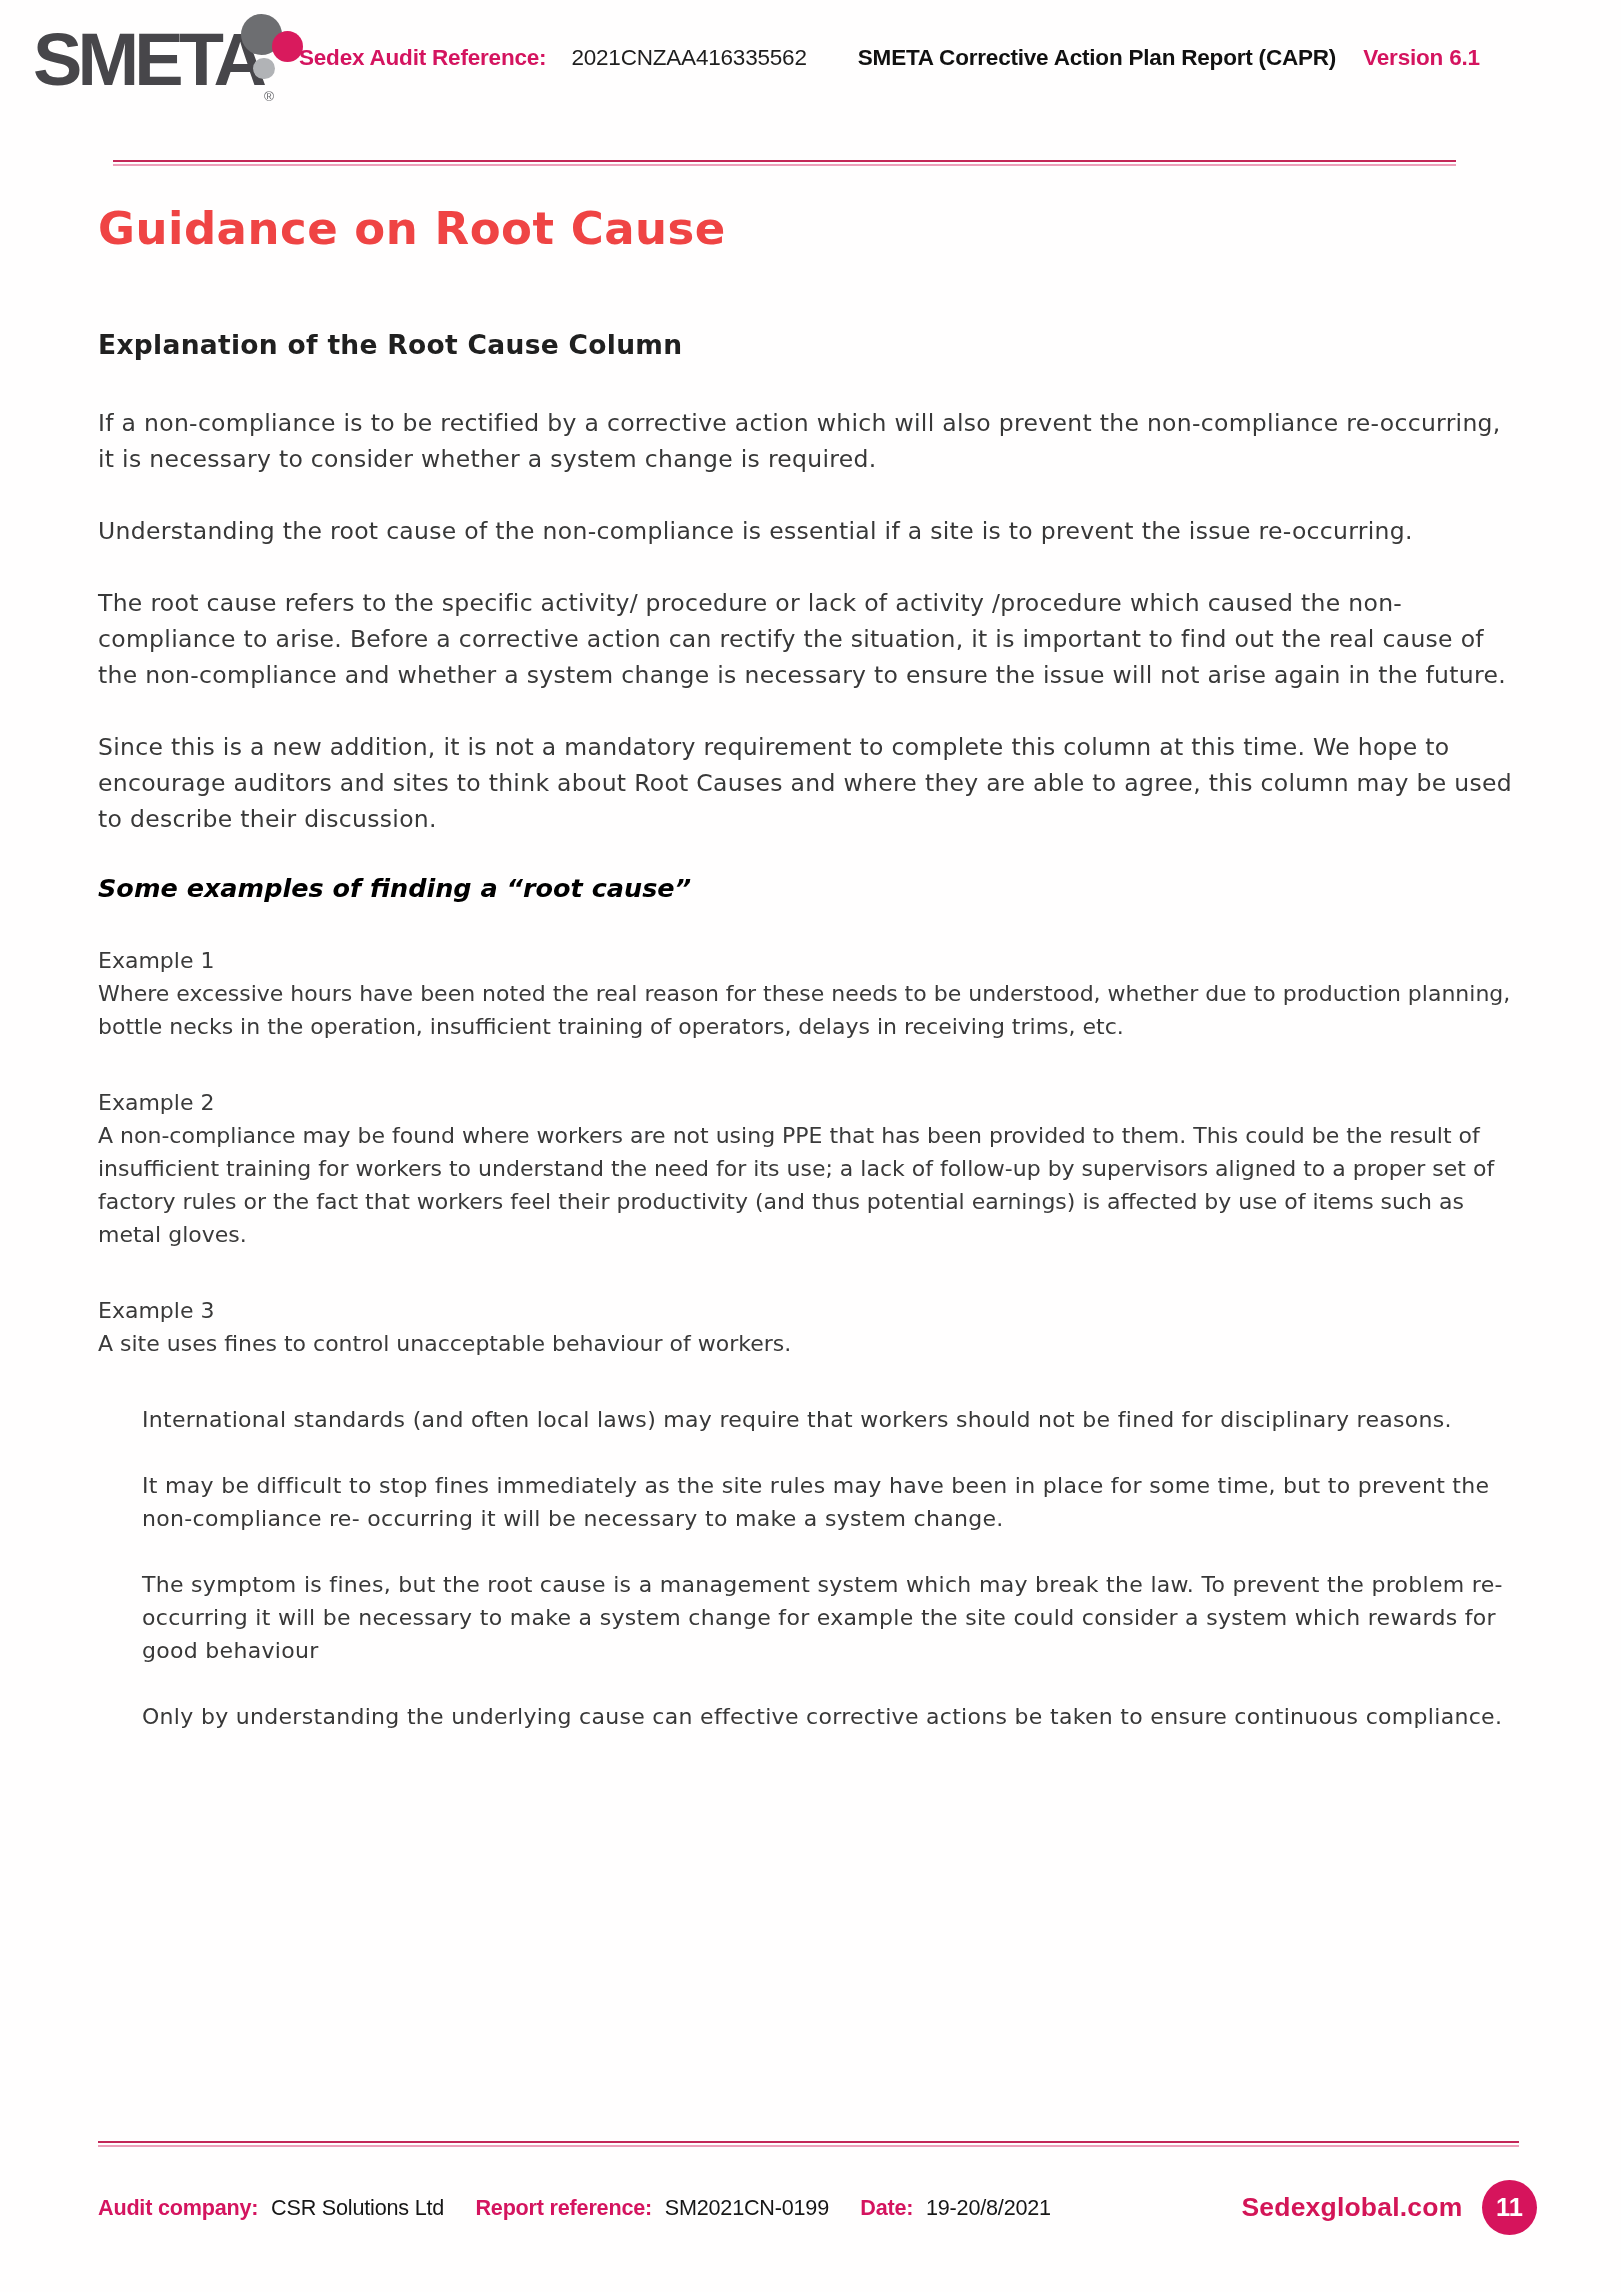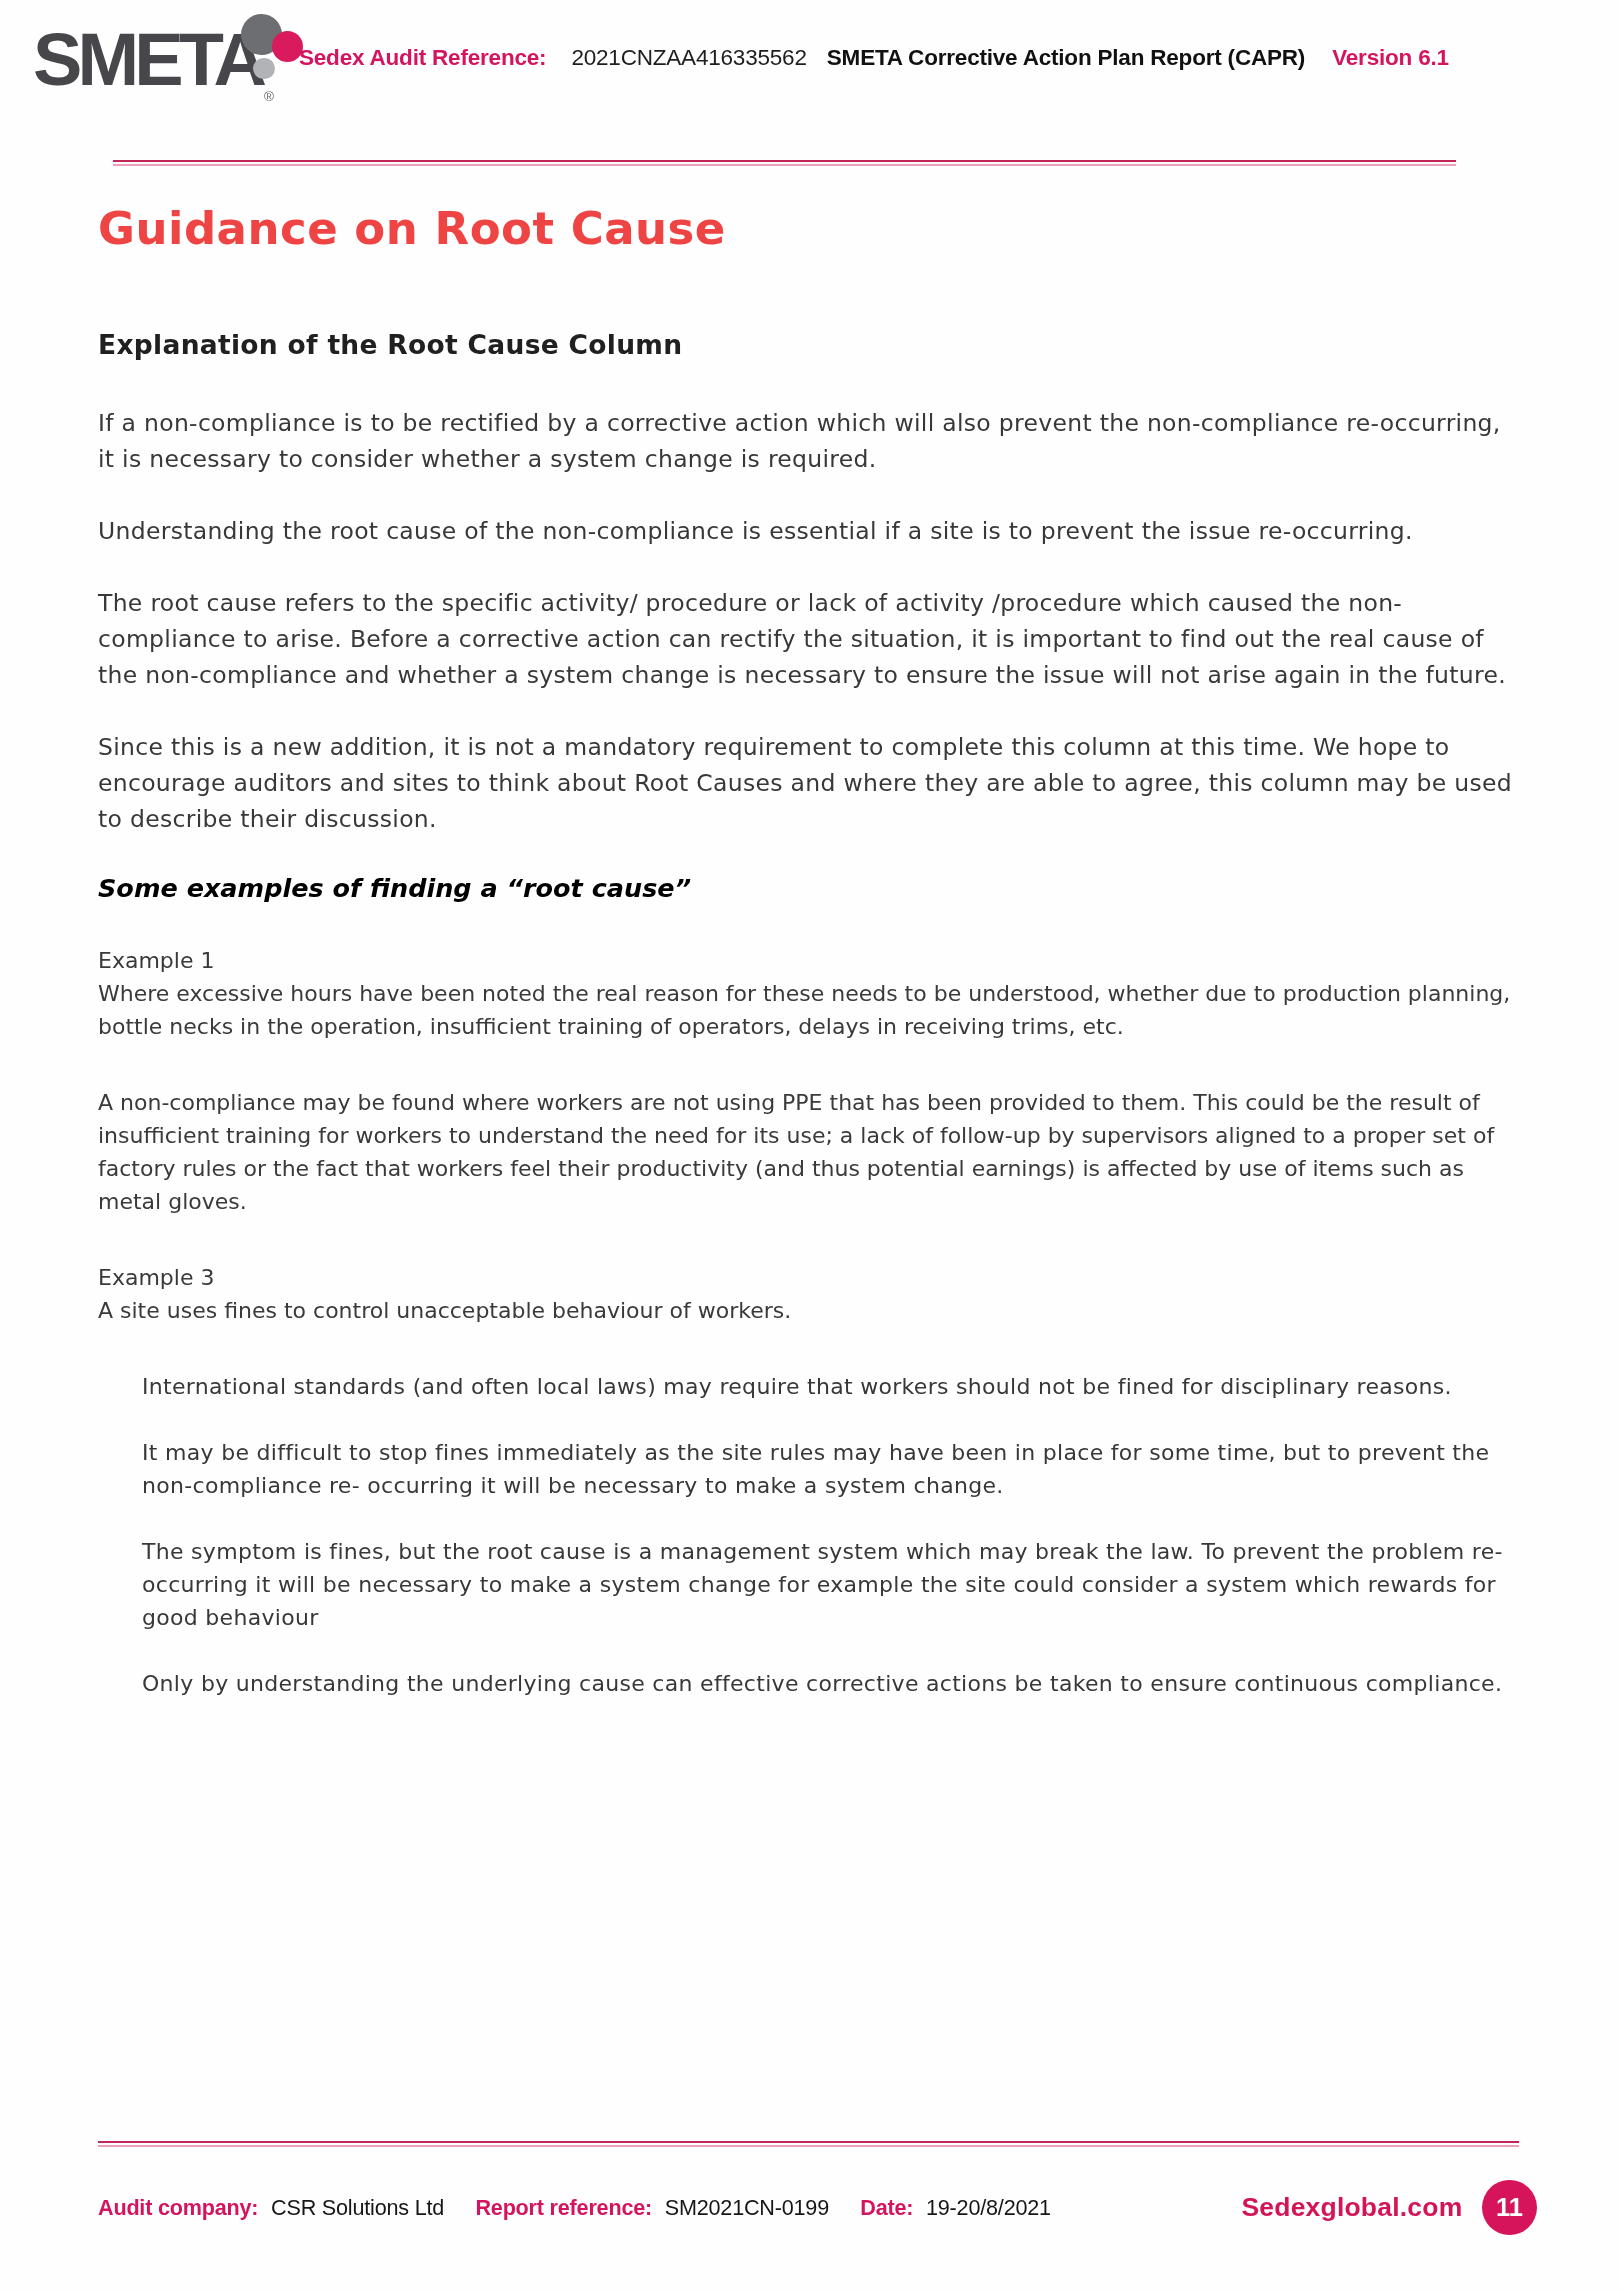--- a/index.html
+++ b/index.html
@@ -31,21 +31,21 @@
 
   .ref-line {
     position:absolute; left:299px; top:45px;
     font-family:"Liberation Sans", sans-serif;
     font-size:22.5px; letter-spacing:-0.2px; white-space:nowrap;
   }
   .pink { color:#d4145f;font-weight:bold; }
   .dark { color:#1e1e1e; }
   .bold { font-weight:bold; }
   .ref-line .val   { margin-left:19px; }
-  .ref-line .rtitle{ margin-left:14px; color:#111; }
+  .ref-line .rtitle{ margin-left:45px; color:#111; }
   .ref-line .ver   { margin-left:21px; }
 
   
   .rule { position:absolute; height:2px; background:transparent;
           border-top:2.9px solid #c32758; border-bottom:2px solid #eda0ba; }
   .rule-top    { top:160px;  left:113px; width:1343px; }
   .rule-bottom { top:2141px; left:98px; width:1421px; }
 
   
   .content { position:absolute; left:98px; top:202px; width:1425px; }
@@ -122,20 +122,21 @@
     <p class="para">Since this is a new addition, it is not a mandatory requirement to complete this column at this time. We hope to encourage auditors and sites to think about Root Causes and where they are able to agree, this column may be used to describe their discussion.</p>
 
     <h3 class="examples-heading">Some examples of finding a “root cause”</h3>
 
     <div class="example">
       <div class="example-label">Example 1</div>
       <div class="example-text">Where excessive hours have been noted the real reason for these needs to be understood, whether due to production planning, bottle necks in the operation, insufficient training of operators, delays in receiving trims, etc.</div>
     </div>
 
     <div class="example">
+      <div class="example-label">Example 2</div>
       <div class="example-text">A non-compliance may be found where workers are not using PPE that has been provided to them. This could be the result of insufficient training for workers to understand the need for its use; a lack of follow-up by supervisors aligned to a proper set of factory rules or the fact that workers feel their productivity (and thus potential earnings) is affected by use of items such as metal gloves.</div>
     </div>
 
     <div class="example">
       <div class="example-label">Example 3</div>
       <div class="example-text">A site uses fines to control unacceptable behaviour of workers.</div>
     </div>
 
     <p class="para small">International standards (and often local laws) may require that workers should not be fined for disciplinary reasons.</p>
     <p class="para small">It may be difficult to stop fines immediately as the site rules may have been in place for some time, but to prevent the non-compliance re- occurring it will be necessary to make a system change.</p>

